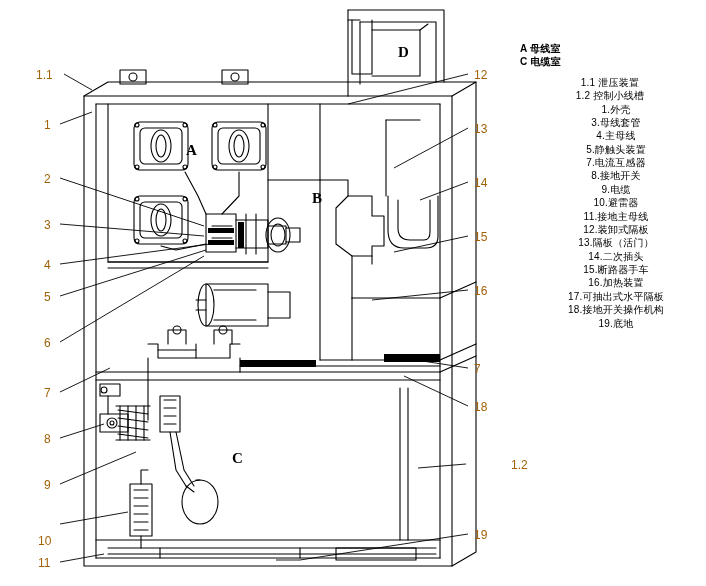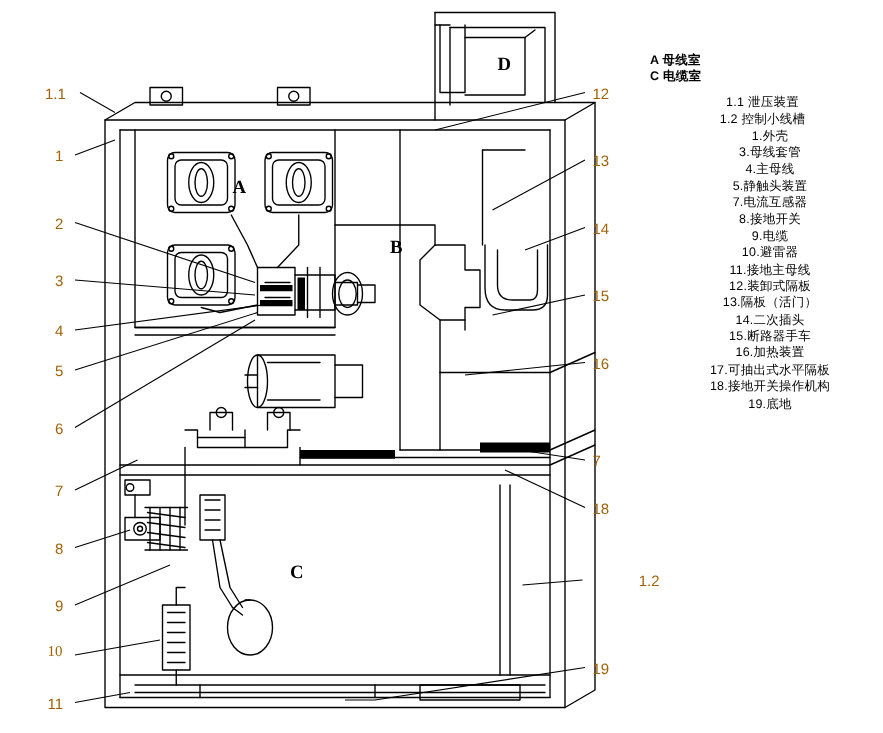--- a/index.html
+++ b/index.html
@@ -295,21 +295,21 @@
   <div class="num" style="left:36px;top:68px;">1.1</div>
   <div class="num" style="left:44px;top:118px;">1</div>
   <div class="num" style="left:44px;top:172px;">2</div>
   <div class="num" style="left:44px;top:218px;">3</div>
   <div class="num" style="left:44px;top:258px;">4</div>
   <div class="num" style="left:44px;top:290px;">5</div>
   <div class="num" style="left:44px;top:336px;">6</div>
   <div class="num" style="left:44px;top:386px;">7</div>
   <div class="num" style="left:44px;top:432px;">8</div>
   <div class="num" style="left:44px;top:478px;">9</div>
-  <div class="num" style="left:38px;top:514px;font-family:Liberation Serif, serif;">10</div>
+  <div class="num" style="left:38px;top:534px;">10</div>
   <div class="num" style="left:38px;top:556px;">11</div>
 
   <div class="num" style="left:474px;top:68px;">12</div>
   <div class="num" style="left:474px;top:122px;">13</div>
   <div class="num" style="left:474px;top:176px;">14</div>
   <div class="num" style="left:474px;top:230px;">15</div>
   <div class="num" style="left:474px;top:284px;">16</div>
   <div class="num" style="left:474px;top:362px;">7</div>
   <div class="num" style="left:474px;top:400px;">18</div>
   <div class="num" style="left:470px;top:458px;margin-left:41px;">1.2</div>

